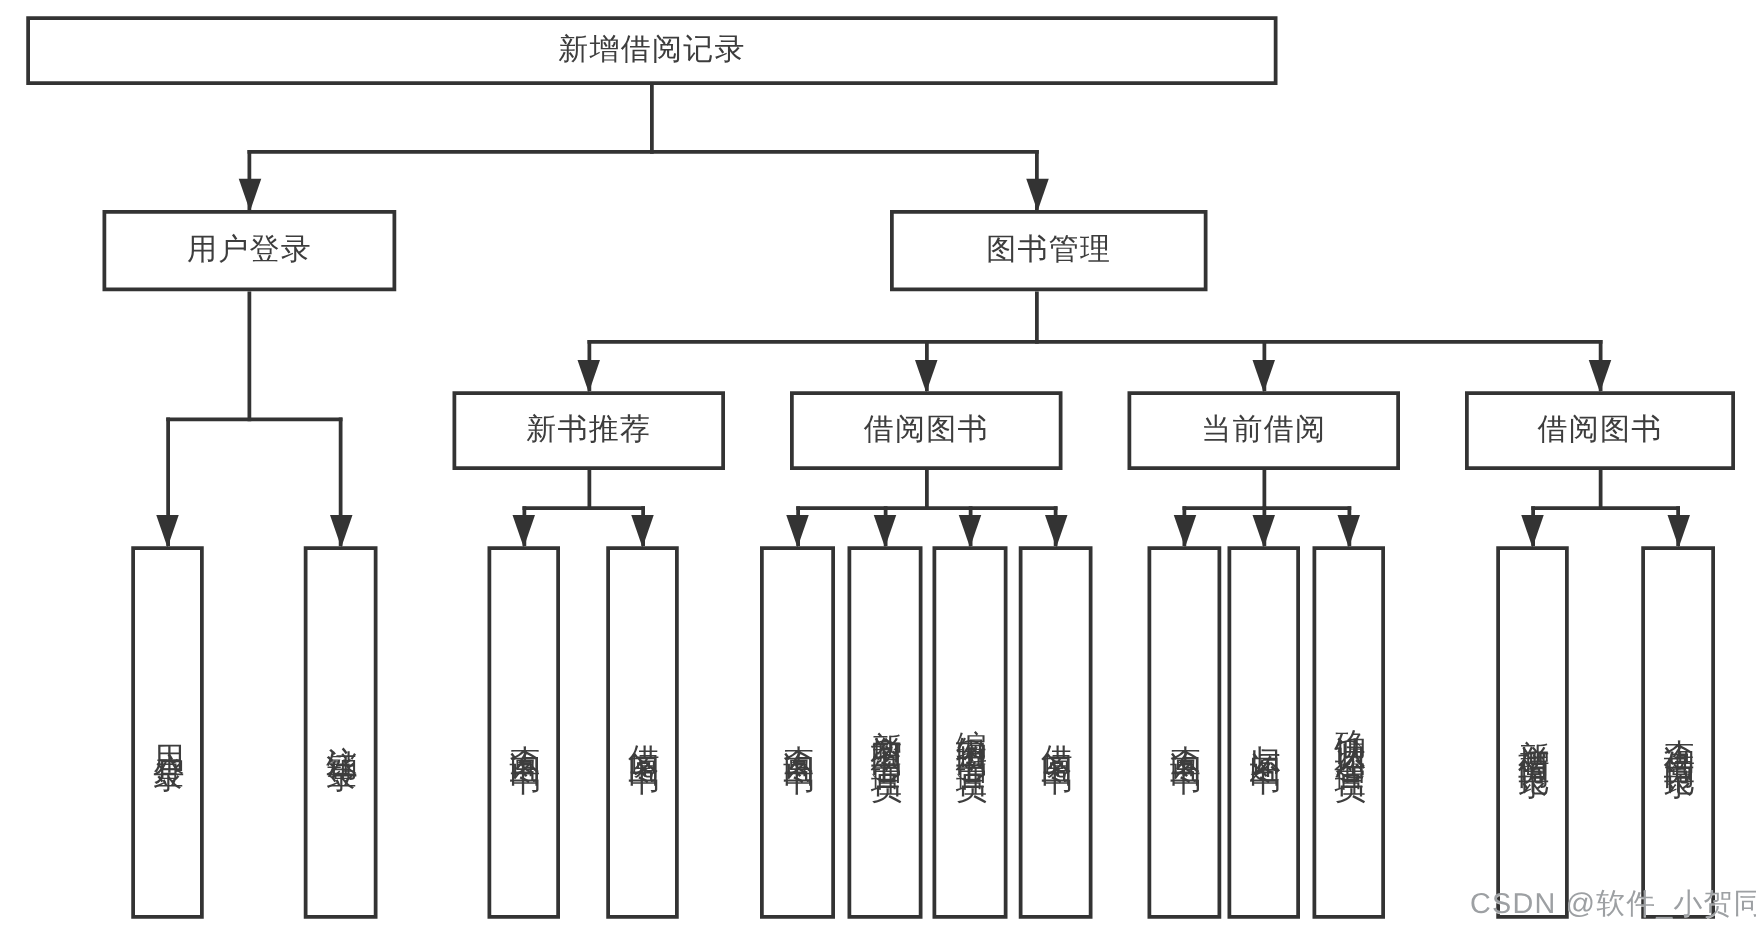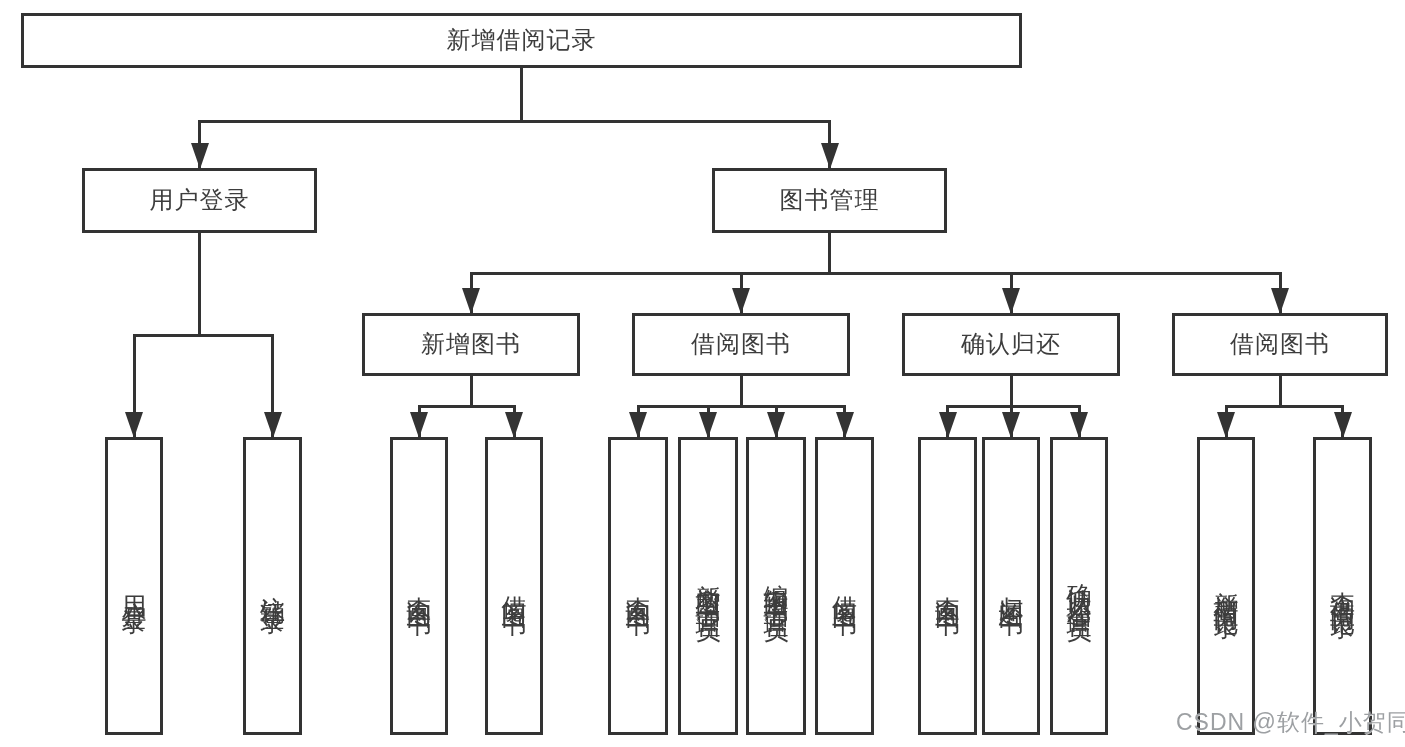--- a/index.html
+++ b/index.html
@@ -69,31 +69,31 @@
     <div class="cline" style="left: 1278.5px; top: 376px; width: 3px; height: 31.5px;"></div>
     <div class="cline" style="left: 1224.5px; top: 404.5px; width: 119.5px; height: 3px;"></div>
     <div class="cline" style="left: 1224.5px; top: 404.5px; width: 3px; height: 32.5px;"></div>
     <div class="cline" style="left: 1341px; top: 404.5px; width: 3px; height: 32.5px;"></div>
     <div class="node" style="left: 21px; top: 13px; width: 1001px; height: 55px;">
       <span>新增借阅记录</span>
     </div>
     <div class="node" style="left: 82px; top: 168px; width: 235px; height: 65px;">
       <span>用户登录</span>
     </div>
-    <div class="node" style="left: 712px; top: 168px; width: 235px; height: 65px;">
+    <div class="node" style="left: 712px; top: 168px; width: 254px; height: 65px;">
       <span>图书管理</span>
     </div>
     <div class="node" style="left: 362px; top: 313px; width: 218px; height: 63px;">
-      <span>新增图书</span>
+      <span>新书推荐</span>
     </div>
     <div class="node" style="left: 632px; top: 313px; width: 218px; height: 63px;">
       <span>借阅图书</span>
     </div>
     <div class="node" style="left: 902px; top: 313px; width: 218px; height: 63px;">
-      <span>确认归还</span>
+      <span>当前借阅</span>
     </div>
     <div class="node" style="left: 1172px; top: 313px; width: 216px; height: 63px;">
       <span>借阅图书</span>
     </div>
     <div class="node v" style="left: 105px; top: 437px; width: 58px; height: 298px;">
       <span>用户登录</span>
     </div>
     <div class="node v" style="left: 243px; top: 437px; width: 59px; height: 298px;">
       <span>注销登录</span>
     </div>

